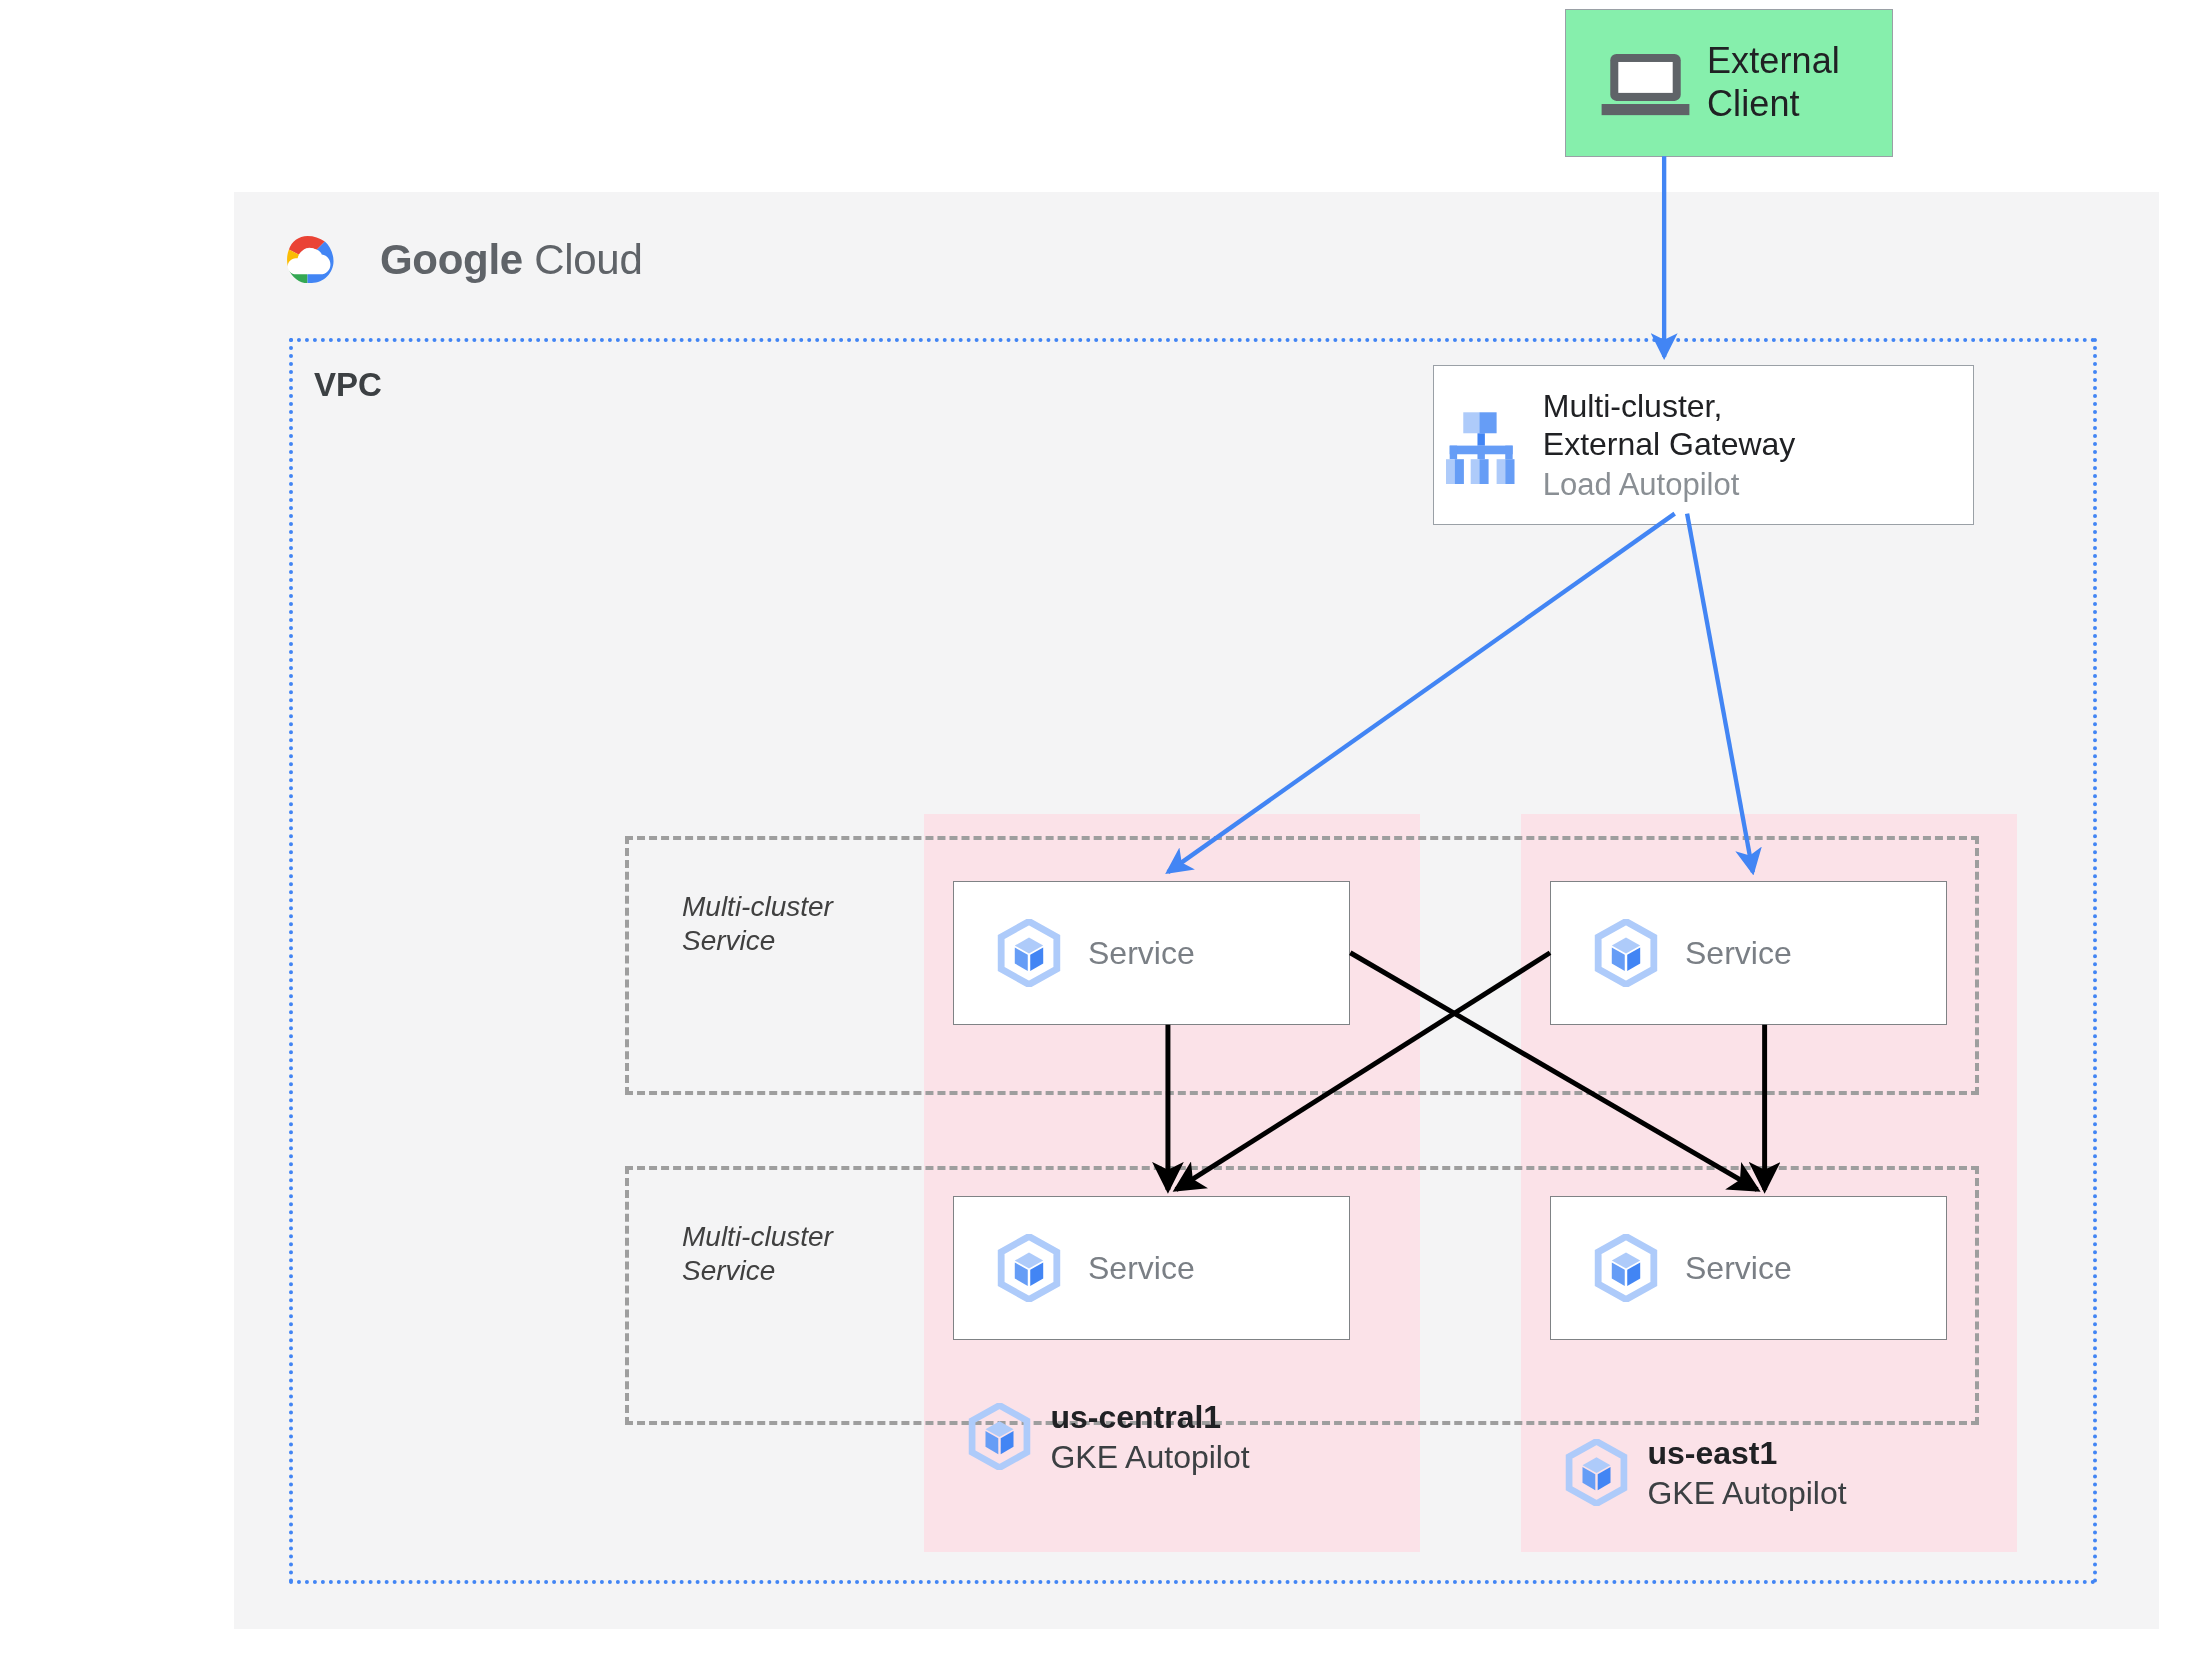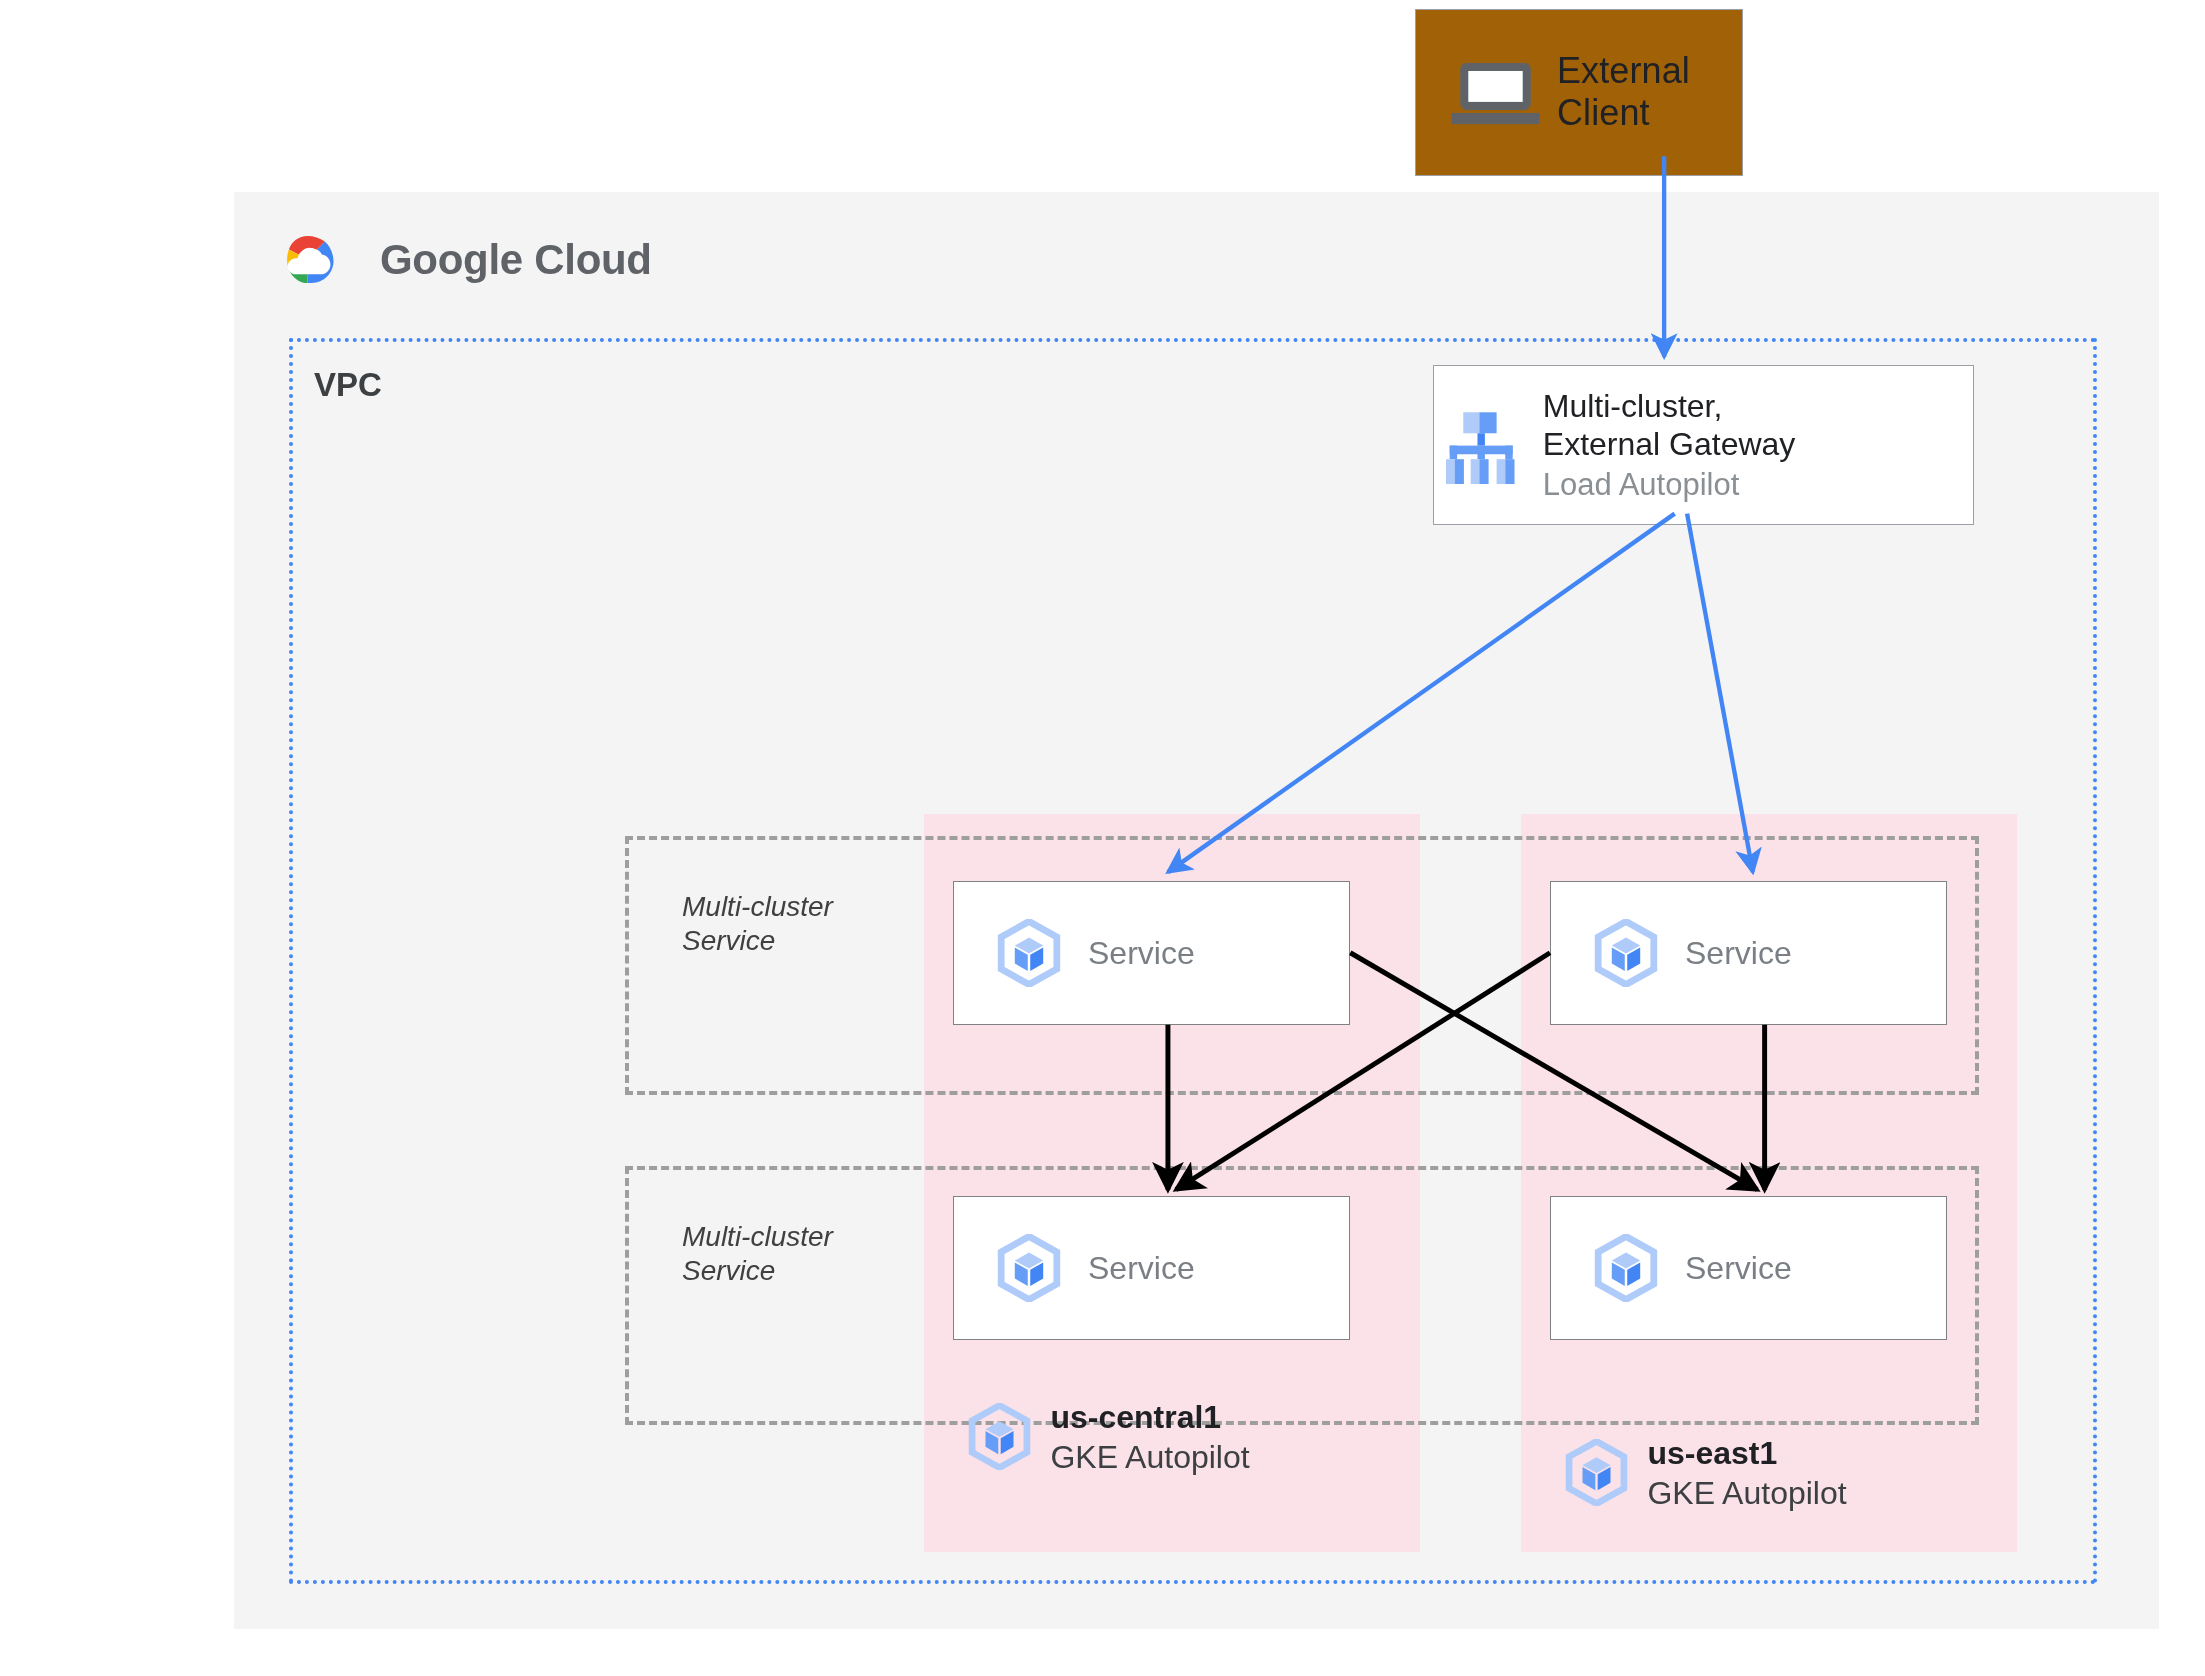--- a/index.html
+++ b/index.html
@@ -5,41 +5,41 @@
   html,body{margin:0;padding:0;background:#ffffff;}
   body{
     width:2205px;height:1676px;position:relative;overflow:hidden;
     font-family:"Liberation Sans","DejaVu Sans",sans-serif;
     -webkit-font-smoothing:antialiased;
   }
   #stage{position:absolute;left:0;top:0;width:2205px;height:1676px;}
 
   
   .extclient{
-    position:absolute;left:1415px;top:8.7px;width:328px;height:167px;
-    background:#a16207;border:1.9px solid #9aa0a6;box-sizing:border-box;
+    position:absolute;left:1565px;top:8.7px;width:328px;height:148px;
+    background:#86efac;border:1.9px solid #9aa0a6;box-sizing:border-box;
     display:flex;align-items:center;
   }
   .extclient .ic{margin-left:33px;width:93px;height:68px;flex:0 0 auto;}
   .extclient .tx{
     margin-left:15px;font-size:36px;line-height:1.18;color:#202124;letter-spacing:0.1px;
   }
 
   
   .gcpanel{
     position:absolute;left:234px;top:192px;width:1925px;height:1437px;
     background:#f4f4f5;
   }
   .gclogo{position:absolute;left:279px;top:231px;display:flex;align-items:center;}
   .gclogo .mark{width:57px;height:57px;flex:0 0 auto;}
   .gclogo .wordmark{
     margin-left:16px;font-size:42px;color:#5f6368;letter-spacing:-0.3px;white-space:nowrap;
   }
   .gclogo .wordmark b{font-weight:700;margin-left:28px;}
-  .gclogo .wordmark span{font-weight:700;}
+  .gclogo .wordmark span{font-weight:400;}
 
   
   .vpc{
     position:absolute;left:289px;top:338px;width:1808px;height:1246px;
     border:4.3px dotted #4285f4;box-sizing:border-box;border-radius:1.2px;
   }
   .vpc-label{
     position:absolute;left:314px;top:366px;font-size:33px;font-weight:700;color:#3c4043;
   }
 

